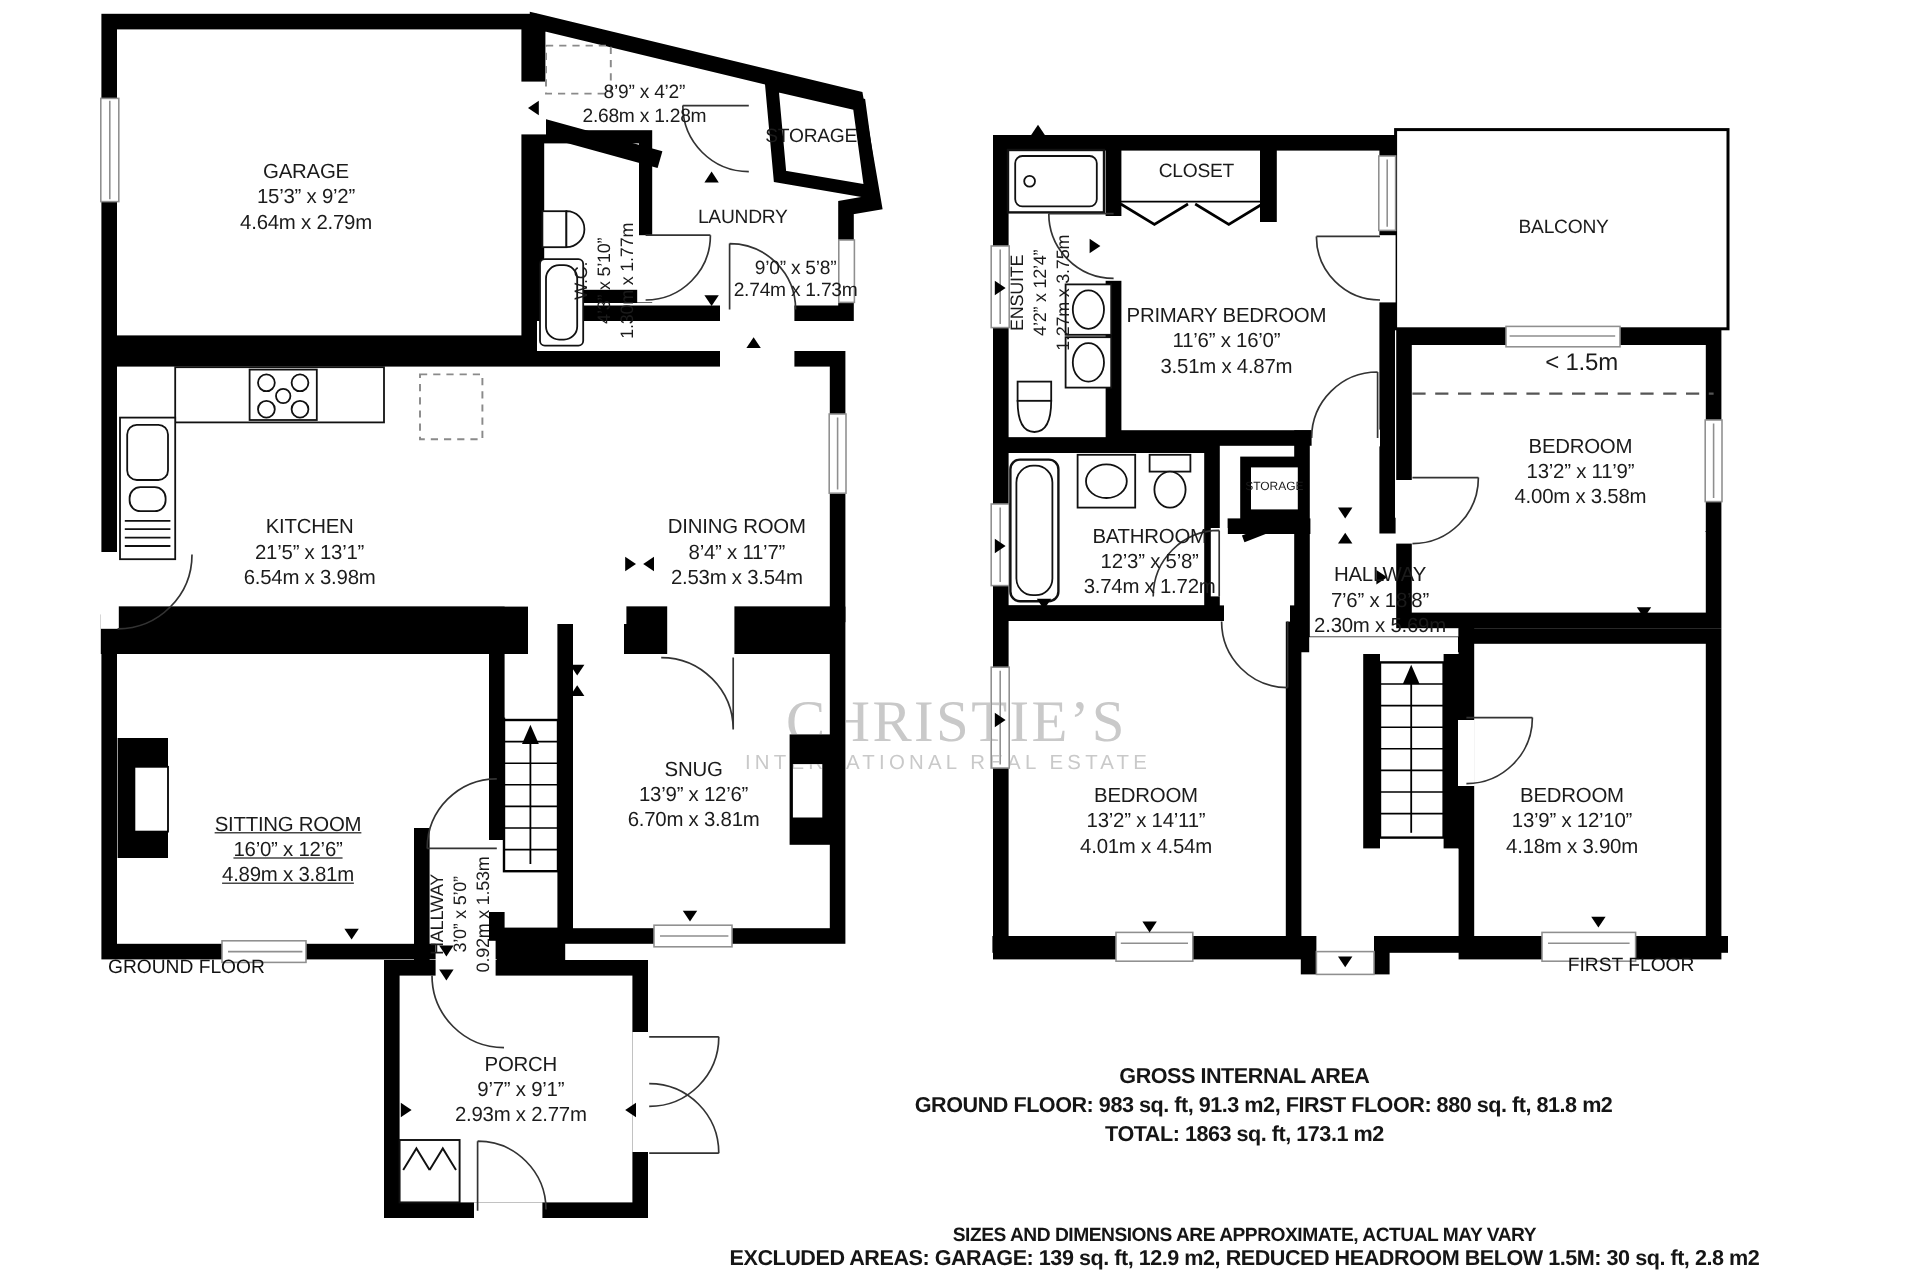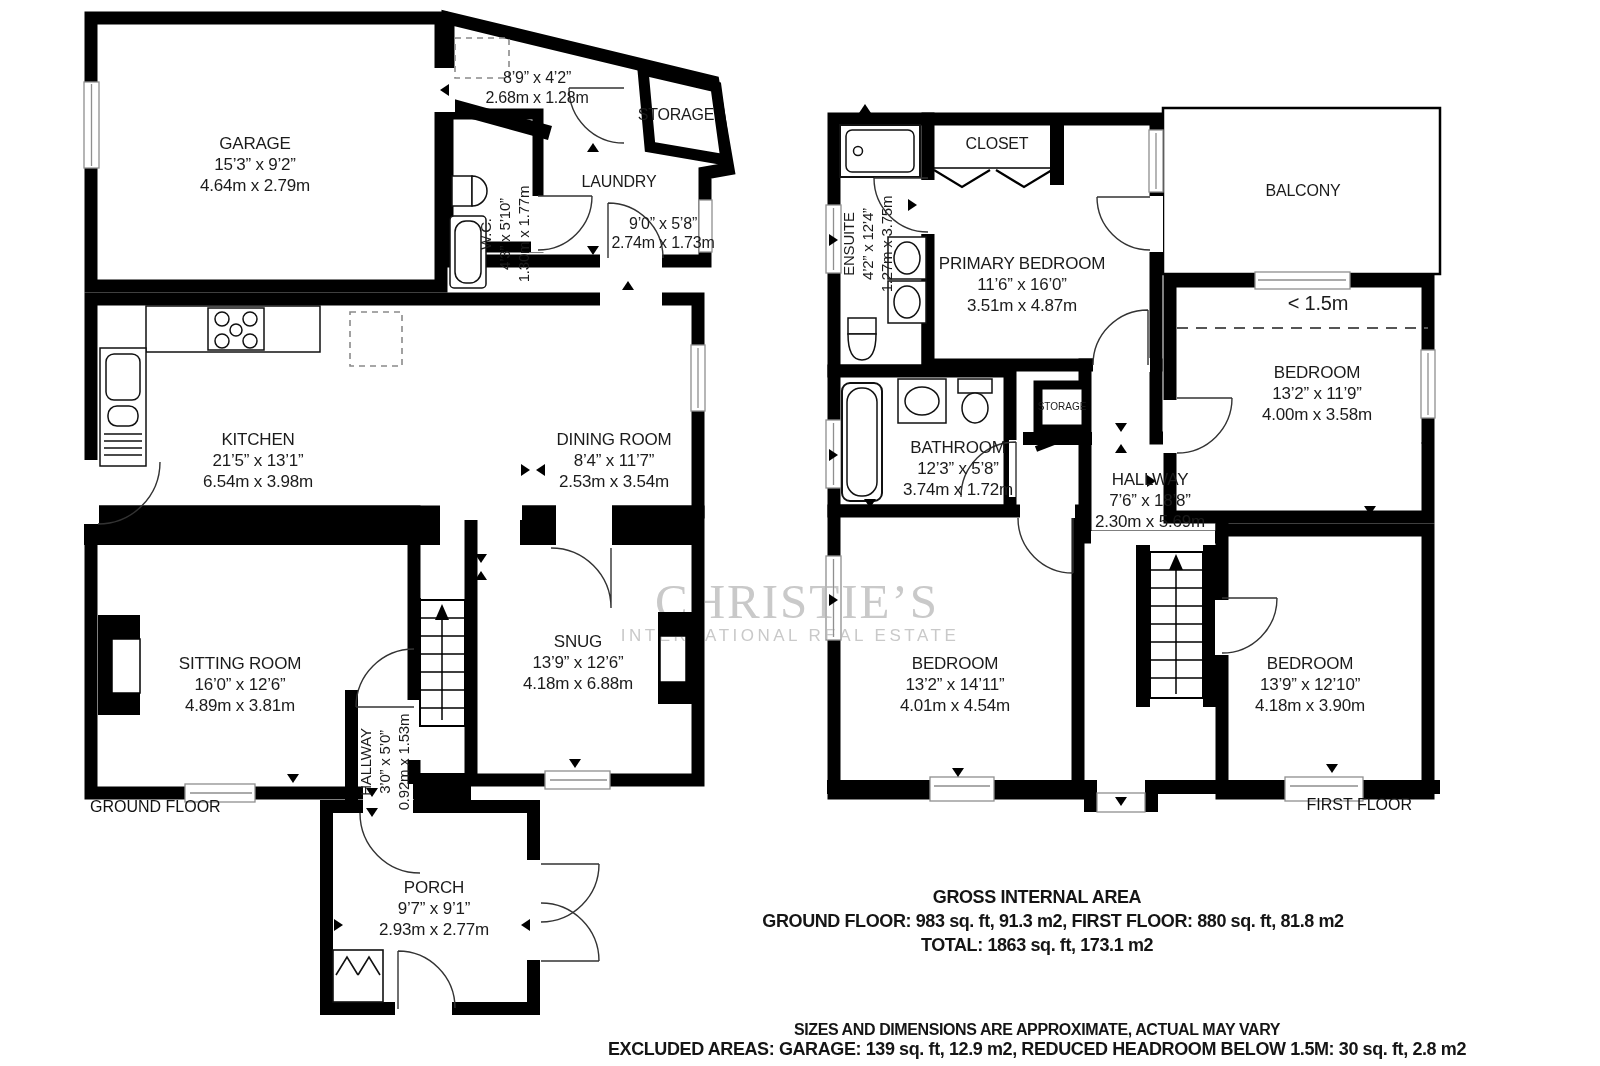--- a/index.html
+++ b/index.html
@@ -307,29 +307,29 @@
 <div class="rlabel" style="left:258px;top:460px;">
   <div>KITCHEN</div>
       <div>21’5” x 13’1”</div>
       <div>6.54m x 3.98m</div>
 </div>
 <div class="rlabel" style="left:614px;top:460px;">
   <div>DINING ROOM</div>
       <div>8’4” x 11’7”</div>
       <div>2.53m x 3.54m</div>
 </div>
-<div class="rlabel" style="left:240px;top:684px;">
+<div class="rlabel" style="left:240px;top:708px;text-decoration:underline;">
   <div>SITTING ROOM</div>
       <div>16’0” x 12’6”</div>
       <div>4.89m x 3.81m</div>
 </div>
 <div class="rlabel" style="left:578px;top:662px;">
   <div>SNUG</div>
       <div>13’9” x 12’6”</div>
-      <div>4.18m x 6.88m</div>
+      <div>6.70m x 3.81m</div>
 </div>
 <div class="rlabel vert" style="left:384px;top:762px;">
   <div>HALLWAY</div>
       <div>3’0” x 5’0”</div>
       <div>0.92m x 1.53m</div>
 </div>
 <div class="rlabel" style="left:434px;top:908px;">
   <div>PORCH</div>
       <div>9’7” x 9’1”</div>
       <div>2.93m x 2.77m</div>

